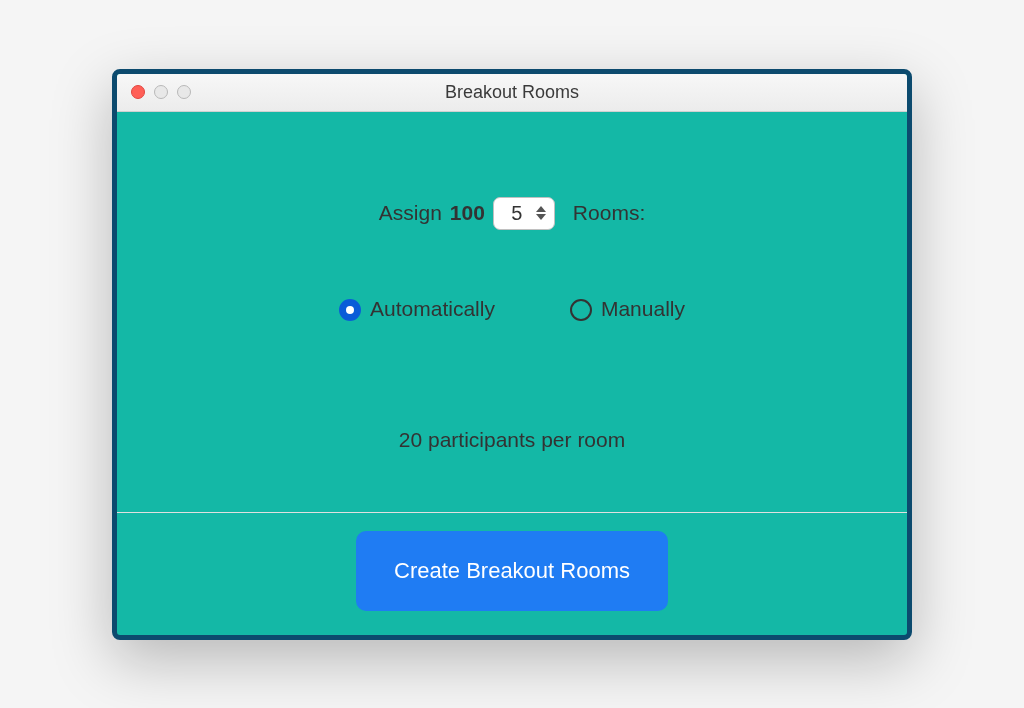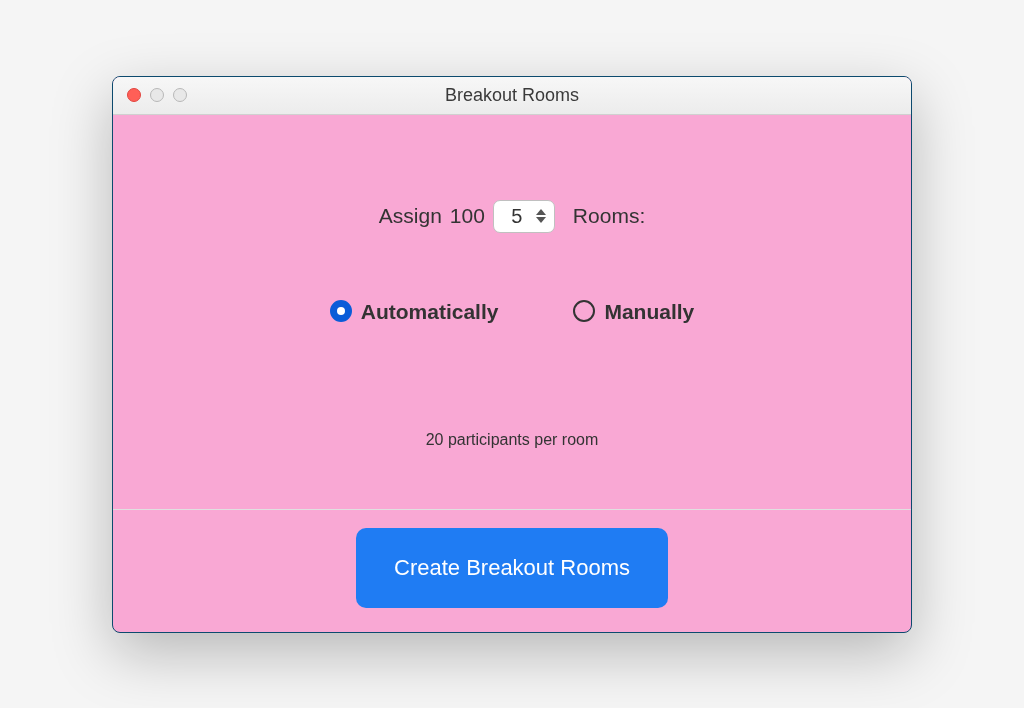--- a/index.html
+++ b/index.html
@@ -11,22 +11,22 @@
       font-family: -apple-system, BlinkMacSystemFont, "Helvetica Neue", Arial, sans-serif;
       background: #f5f5f5;
       width: 1024px;
       height: 708px;
       display: flex;
       justify-content: center;
       align-items: center;
     }
     .window {
       width: 800px;
-      background: #f9a8d4;
-      border: 1px solid #0c4a6e;
+      background: #14b8a6;
+      border: 5px solid #0c4a6e;
       border-radius: 8px;
       box-shadow: 0 20px 60px rgba(0,0,0,0.25);
       overflow: hidden;
     }
     .titlebar {
       height: 38px;
       background: linear-gradient(to bottom, #f7f7f7, #ececec);
       border-bottom: 1px solid #d0d0d0;
       display: flex;
       align-items: center;
@@ -71,21 +71,21 @@
     }
     .assign-row {
       display: flex;
       align-items: center;
       gap: 8px;
       font-size: 21px;
       color: #333;
       margin-bottom: 55px;
     }
     .assign-row .bold {
-      font-weight: 400;
+      font-weight: 700;
     }
     .stepper {
       display: flex;
       align-items: center;
       border: 1px solid #c0c0c0;
       border-radius: 7px;
       padding: 4px 8px 4px 14px;
       background: #fff;
       gap: 10px;
     }
@@ -113,24 +113,23 @@
     .stepper-arrow.down {
       border-top: 6px solid #555;
     }
     .radio-row {
       display: flex;
       gap: 75px;
       margin-bottom: 95px;
     }
     .radio-option {
       display: flex;
-      align-items: flex-start;
+      align-items: flex-end;
       gap: 9px;
       cursor: pointer;
-      font-weight: bold;
     }
     .radio-circle {
       width: 22px;
       height: 22px;
       border-radius: 50%;
       border: 2px solid #333;
       display: flex;
       align-items: center;
       justify-content: center;
     }
@@ -143,21 +142,21 @@
       width: 8px;
       height: 8px;
       background: #fff;
       border-radius: 50%;
     }
     .radio-label {
       font-size: 21px;
       color: #333;
     }
     .per-room {
-      font-size: 16px;
+      font-size: 21px;
       color: #333;
       margin-bottom: 22px;
     }
     .divider {
       width: 100%;
       height: 1px;
       background: #e0e0e0;
     }
     .footer {
       padding: 18px 0 24px 0;

